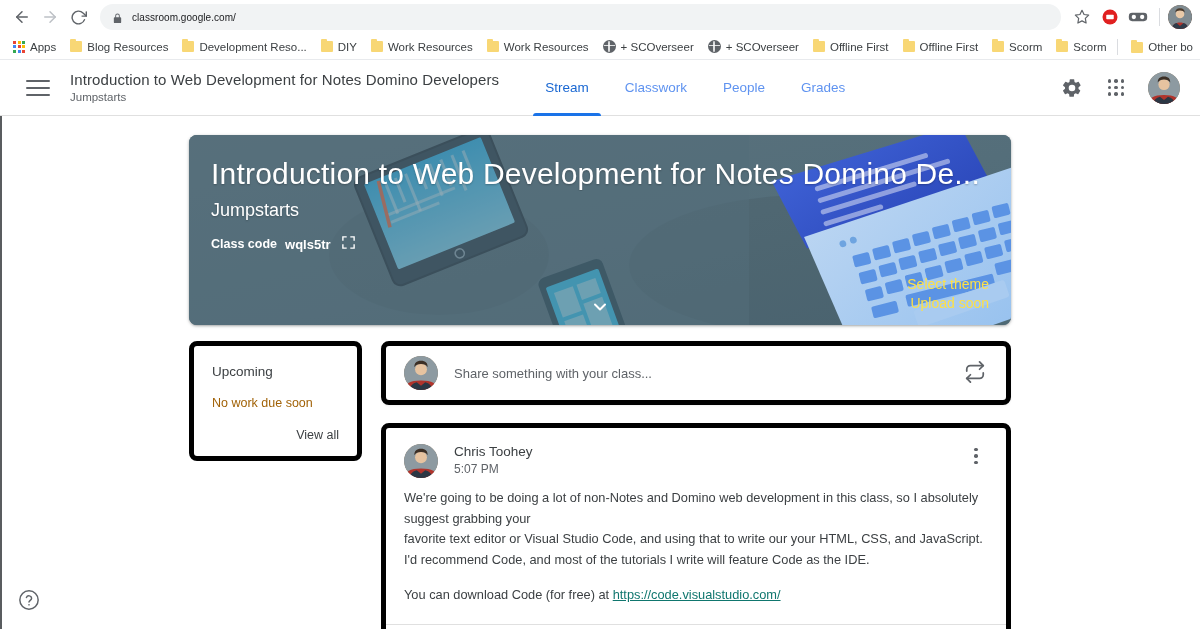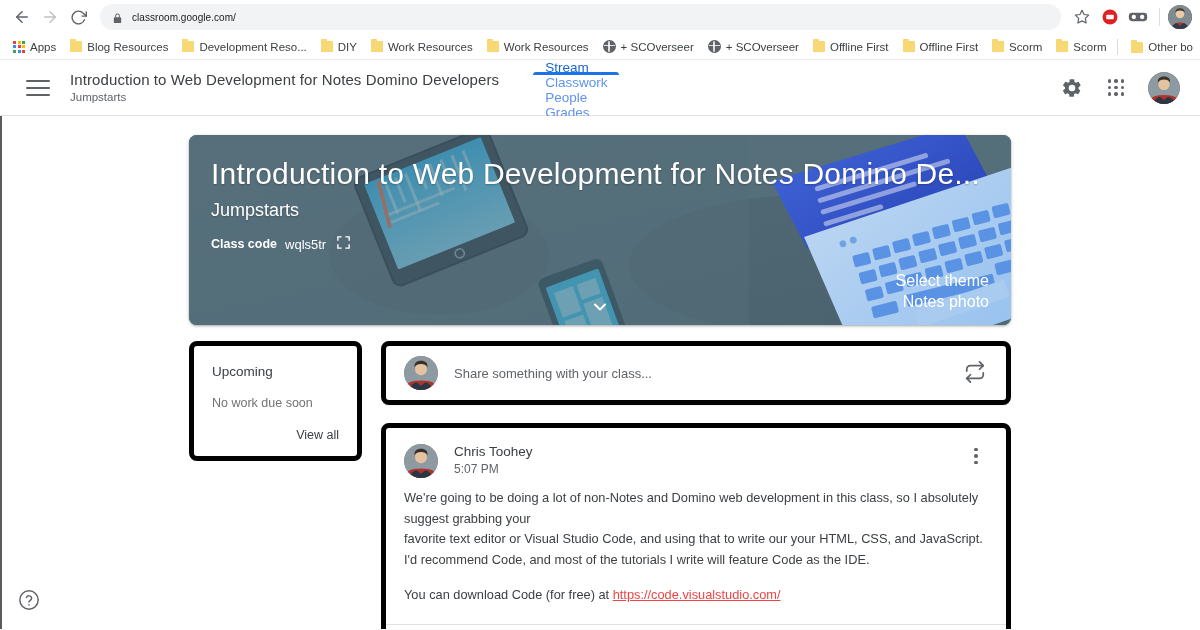--- a/index.html
+++ b/index.html
@@ -86,21 +86,21 @@
   
   .app-header {
     height: 56px; background:#fff; border-bottom:1px solid #e0e0e0;
     display:flex; align-items:center; padding: 0 16px; position:relative;
   }
   .hamburger { width:24px; height:24px; margin: 0 20px 0 10px; display:flex; flex-direction:column; justify-content:center; gap:5px; }
   .hamburger span { display:block; height:2px; background:#5f6368; border-radius:1px; }
   .title-block { display:flex; flex-direction:column; justify-content:center; line-height:1.2; }
   .class-title { font-size: 15px; color:#3c4043; font-weight: 400; letter-spacing:.1px; }
   .class-sub { font-size: 11.5px; color:#5f6368; margin-top:2px; }
-  .tabs { display:flex; align-items:stretch; height:56px; margin-left: 28px; flex-direction: column; }
+  .tabs { display:flex; align-items:stretch; height:56px; margin-left: 28px; }
   .tab {
     display:flex; align-items:center; padding: 0 18px; font-size: 13.5px;
     color:#5f93f0; position:relative; height:56px;
   }
   .tab.active { color:#1967d2; font-weight:500; }
   .tab.active:after {
     content:""; position:absolute; left:6px; right:6px; bottom:0; height:3px;
     background:#1a73e8; border-radius: 3px 3px 0 0;
   }
   .header-right { margin-left:auto; display:flex; align-items:center; gap: 20px; padding-right: 4px; }
@@ -128,64 +128,64 @@
   .banner-art { position:absolute; inset:0; }
   .banner-text { position:absolute; left:22px; top:22px; right:0; }
   .banner-title {
     font-size: 30px; color:#fff; font-weight:400; letter-spacing:.2px;
     white-space:nowrap; overflow:hidden; text-overflow: ellipsis; max-width: 790px;
     text-shadow: 0 1px 2px rgba(0,0,0,.25);
   }
   .banner-sub { font-size: 18px; color:#fff; margin-top: 9px; font-weight:400; text-shadow: 0 1px 2px rgba(0,0,0,.25);}
   .banner-code-row { display:flex; align-items:center; gap:8px; margin-top: 14px; }
   .banner-code-label { font-size: 12.5px; color:#fff; font-weight:700; }
-  .banner-code-value { font-size: 13px; color:#fff; font-weight:400;text-align:right; }
+  .banner-code-value { font-size: 13px; color:#fff; font-weight:700;text-align:right; }
   .expand-icon {
     width:18px; height:18px; position:relative; margin-left:2px;
   }
   .banner-actions {
     position:absolute; right: 22px; bottom: 12px; text-align:right;
   }
-  .banner-action { font-size: 16px; color:#ffffff; line-height: 1.35; }
+  .banner-action { font-size: 14px; color:#fde047; line-height: 1.35; }
   .banner-chevron {
     position:absolute; left:0; right:0; bottom: 8px; display:flex; justify-content:center;
   }
 
   
   .cols { display:flex; gap: 19px; margin-top: 16px; align-items: flex-start; }
   .col-left { width: 173px; flex: 0 0 173px; }
   .col-right { flex: 1 1 auto; min-width: 0; }
 
   .card {
     background:#fff; border:5px solid #000000; border-radius: 8px;
   }
   .upcoming { padding: 18px 18px 14px 18px; height: 120px; display:flex; flex-direction:column; }
   .upcoming-title { font-size: 13.5px; color:#3c4043; font-weight:500; }
-  .upcoming-empty { font-size: 12.5px; color:#737373; margin-top: 17px; }
+  .upcoming-empty { font-size: 12.5px; color:#a16207; margin-top: 17px; }
   .upcoming-viewall { font-size: 12.5px; color:#3c4043; font-weight:500; margin-top:auto; text-align:right; }
 
   .share-card {
     height: 64px; display:flex; align-items:center; padding: 0 18px;
     box-shadow: 0 1px 2px rgba(60,64,67,.08);
   }
   .share-placeholder { font-size: 13px; color:#5f6368; margin-left: 16px; }
   .reuse-icon { margin-left:auto; width:24px; height:24px; color:#5f6368; }
 
   .post-card { margin-top: 18px; overflow:hidden; }
   .post-head { display:flex; align-items:flex-start; padding: 16px 18px 0 18px; }
   .post-meta { margin-left: 16px; }
   .post-author { font-size: 13.5px; color:#3c4043; font-weight:500; }
   .post-time { font-size: 12px; color:#5f6368; margin-top: 3px; }
   .post-more { margin-left:auto; width:24px; height:24px; display:flex; align-items:center; justify-content:center; }
   .dot3 { display:flex; flex-direction:column; gap:3px; }
   .dot3 i { width:3.5px; height:3.5px; border-radius:50%; background:#5f6368; display:block; }
   .post-body { padding: 10px 18px 18px 18px; }
   .post-line { font-size: 12.8px; color:#3c4043; line-height: 1.62; }
   .post-gap { height: 14px; }
-  .post-link { color:#ef4444; text-decoration: underline; }
+  .post-link { color:#0f766e; text-decoration: underline; }
   .post-divider { height:1px; background:#e0e0e0; margin: 0; }
   .comment-row { display:flex; align-items:center; padding: 11px 18px; }
 
   .help-fab {
     position:absolute; left: 18px; bottom: 18px; width:22px; height:22px; color:#5f6368;
   }
 </style>
 </head>
 <body>
 
@@ -518,21 +518,21 @@
                   <polyline points="16 3 21 3 21 8"></polyline>
                 <polyline points="21 16 21 21 16 21"></polyline>
                   <polyline points="8 21 3 21 3 16"></polyline>
               </svg>
             </span>
           </div>
         </div>
 
         <div class="banner-actions">
           <div class="banner-action">Select theme</div>
-          <div class="banner-action">Notes photo</div>
+          <div class="banner-action">Upload soon</div>
         </div>
 
         <div class="banner-chevron">
           <svg width="20" height="20" viewBox="0 0 24 24" fill="none" stroke="#ffffff" stroke-width="2.4" stroke-linecap="round" stroke-linejoin="round">
               <polyline points="6 9 12 15 18 9"></polyline>
             </svg>
         </div>
       </div>
 
       <div class="cols">

